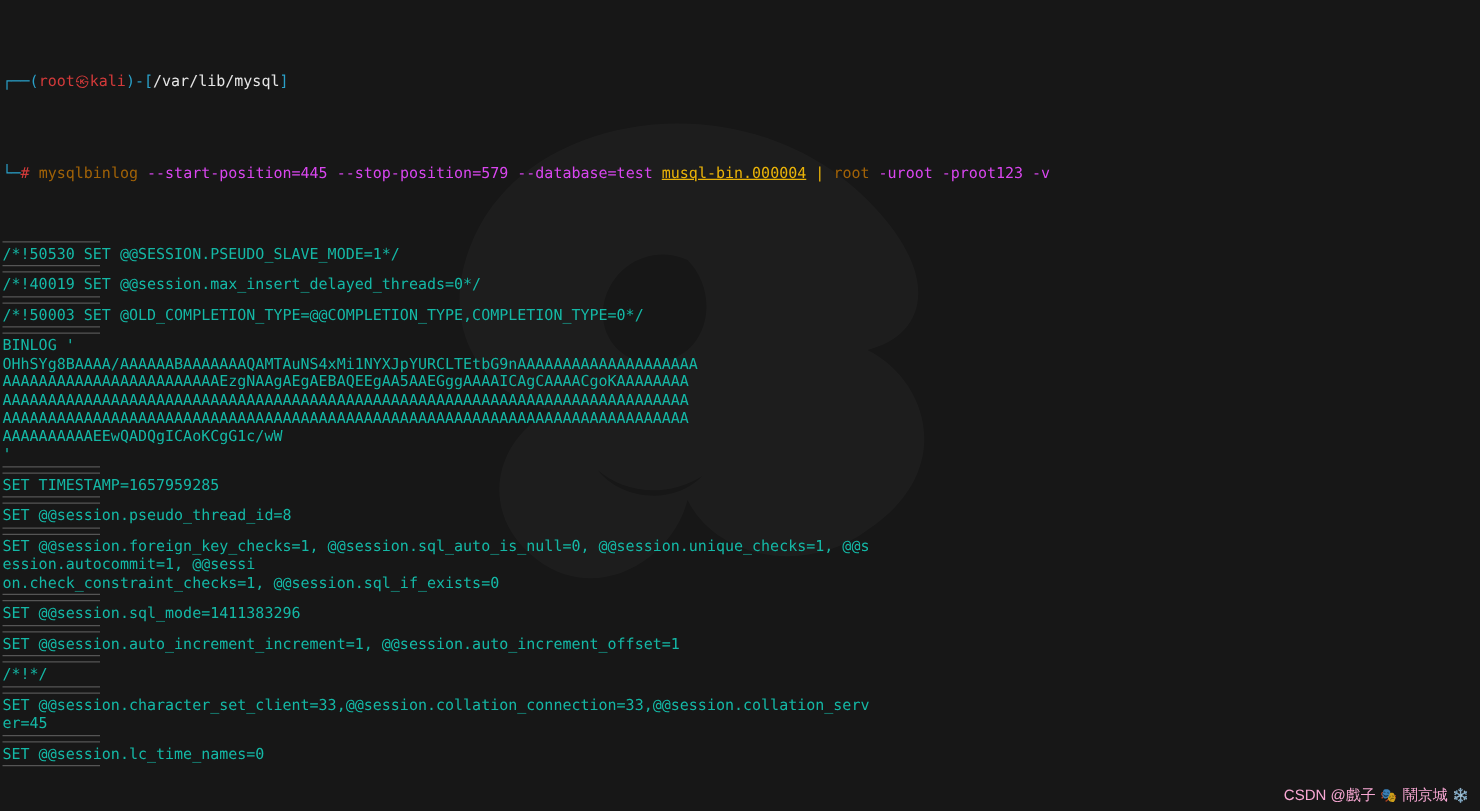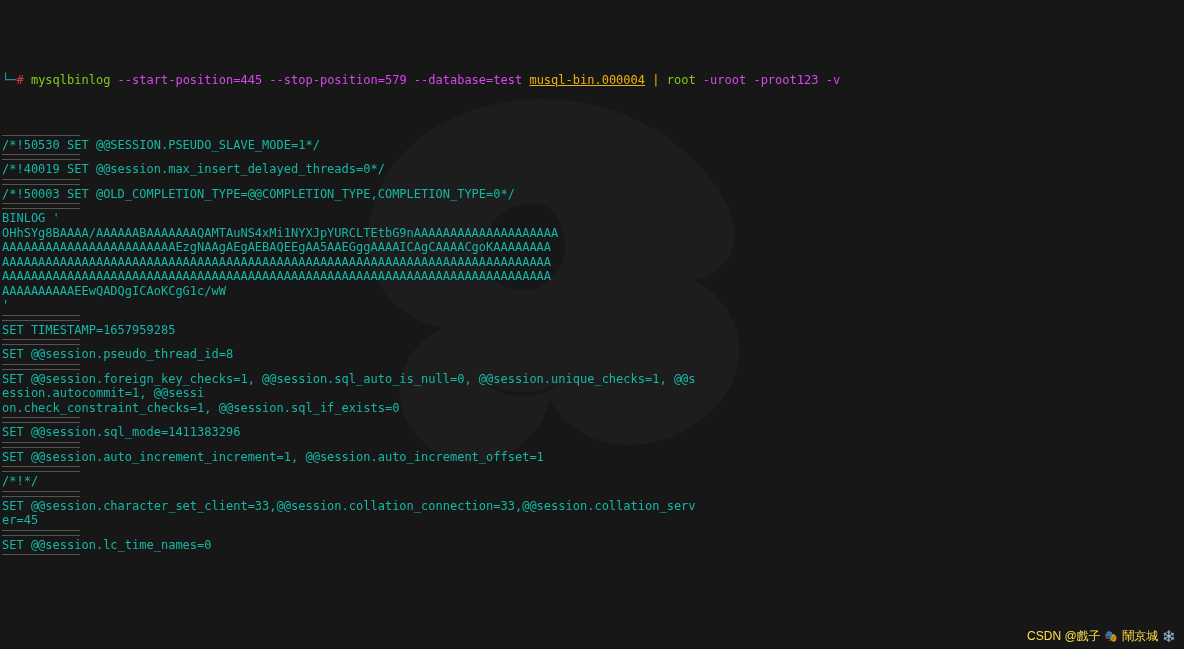--- a/index.html
+++ b/index.html
@@ -31,21 +31,21 @@
   .terminal {
     position: relative;
     padding: 0 2px;
     white-space: pre;
     line-height: 14.5px;
   }
   .c-cyan   { color: #2aa0c8; }
   .c-red    { color: #d33a3a; }
   .c-gray   { color: #eab308; }
   .c-white  { color: #e6e6e6; }
-  .c-gold   { color: #84cc16; }
+  .c-gold   { color: #a16207; }
   .c-dim    { color: #d946ef; }
   .underline { text-decoration: underline; }
 
   .cmdline { white-space: pre; }
 
   .block { margin-top: 4px; }
   .divider-top, .divider-bot {
     width: 78px;
     border-top: 1px solid #555;
     height: 0;
@@ -55,21 +55,21 @@
     color: #14b8a6;
     white-space: pre-wrap;
     word-break: break-all;
     max-width: 700px;
   }
 
   .watermark {
     position: absolute;
     right: 8px;
     bottom: 4px;
-    color: #fde047;
+    color: #f9a8d4;
     font-family: sans-serif;
     font-size: 12px;
     pointer-events: none;
     display: flex;
     align-items: center;
     gap: 4px;
     text-align: center;
   }
   .watermark .emoji { font-size: 11px; opacity: .8; }
 </style>
@@ -79,20 +79,22 @@
 <div class="dragon">
   <svg viewBox="0 0 200 200">
     <path d="M30 60 C 50 20, 120 10, 160 50 C 185 75, 180 95, 160 100 C 180 110, 190 140, 160 160 C 140 175, 110 170, 100 150 C 95 170, 70 185, 50 170 C 30 155, 35 130, 55 120 C 30 115, 15 90, 30 60 Z
              M100 70 C 90 65, 75 70, 72 85 C 70 98, 82 108, 95 103 C 108 98, 110 80, 100 70 Z
              M70 140 C 78 150, 95 152, 105 142 C 92 150, 78 147, 70 140 Z"></path>
   </svg>
 </div>
 
 <div class="terminal">
   
+  <div style="white-space:pre;">
+<span class="c-cyan">┌──(</span><span class="c-red">root</span><span class="c-red">㉿</span><span class="c-red">kali</span><span class="c-cyan">)-[</span><span class="c-white">/var/lib/mysql</span><span class="c-cyan">]</span></div>
   
   <div class="cmdline">
 <span class="c-cyan">└─</span><span class="c-red">#</span><span class="c-gold"> mysqlbinlog</span><span class="c-dim"> --start-position=445 --stop-position=579 --database=test </span><span class="c-gray underline">musql-bin.000004</span><span class="c-gray"> | </span><span class="c-gold">root</span><span class="c-dim"> -uroot -proot123 -v</span></div>
 
   <div id="blocks"><div class="block"><div class="divider-top"></div><div class="stmt">/*!50530 SET @@SESSION.PSEUDO_SLAVE_MODE=1*/</div><div class="divider-bot"></div></div><div class="block"><div class="divider-top"></div><div class="stmt">/*!40019 SET @@session.max_insert_delayed_threads=0*/</div><div class="divider-bot"></div></div><div class="block"><div class="divider-top"></div><div class="stmt">/*!50003 SET @OLD_COMPLETION_TYPE=@@COMPLETION_TYPE,COMPLETION_TYPE=0*/</div><div class="divider-bot"></div></div><div class="block"><div class="divider-top"></div><div class="stmt">BINLOG '
 OHhSYg8BAAAA/AAAAAABAAAAAAAQAMTAuNS4xMi1NYXJpYURCLTEtbG9nAAAAAAAAAAAAAAAAAAAA
 AAAAAAAAAAAAAAAAAAAAAAAAEzgNAAgAEgAEBAQEEgAA5AAEGggAAAAICAgCAAAACgoKAAAAAAAA
 AAAAAAAAAAAAAAAAAAAAAAAAAAAAAAAAAAAAAAAAAAAAAAAAAAAAAAAAAAAAAAAAAAAAAAAAAAAA
 AAAAAAAAAAAAAAAAAAAAAAAAAAAAAAAAAAAAAAAAAAAAAAAAAAAAAAAAAAAAAAAAAAAAAAAAAAAA
 AAAAAAAAAAEEwQADQgICAoKCgG1c/wW

